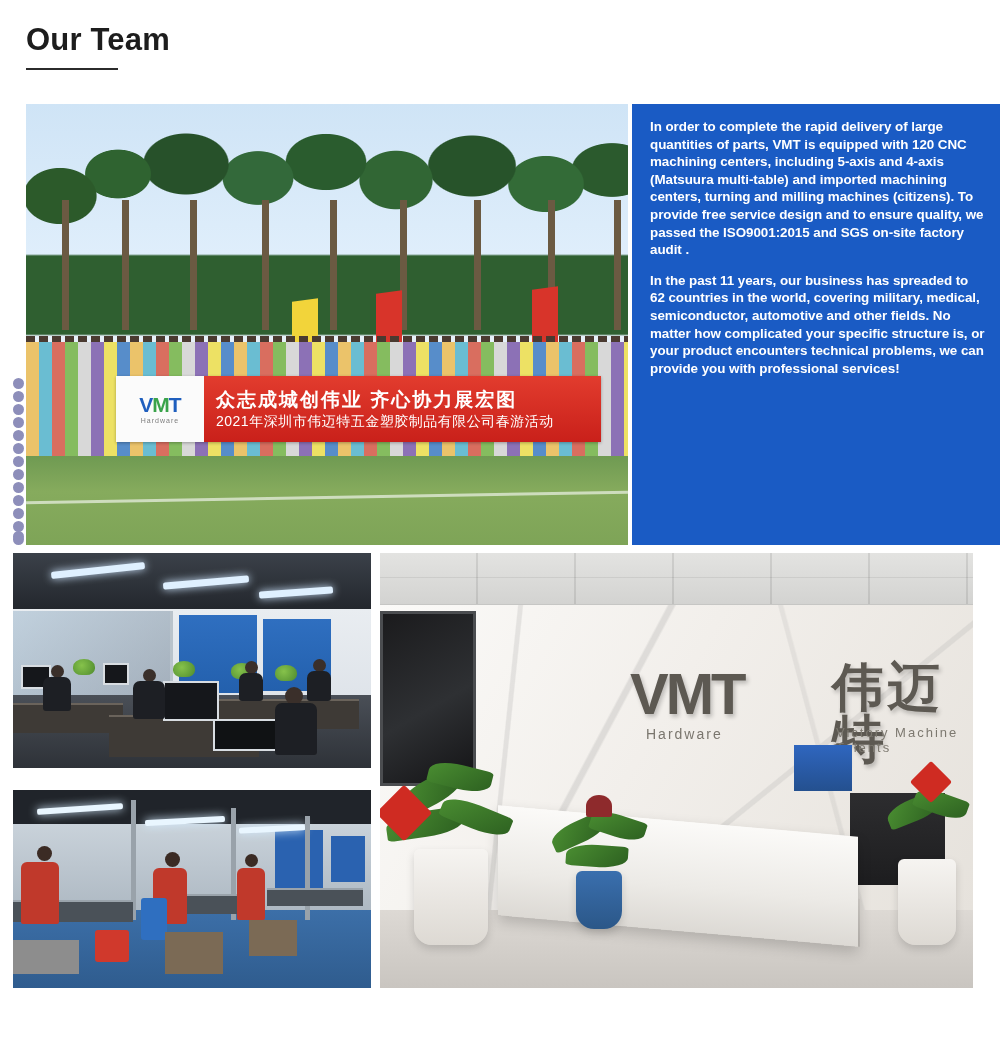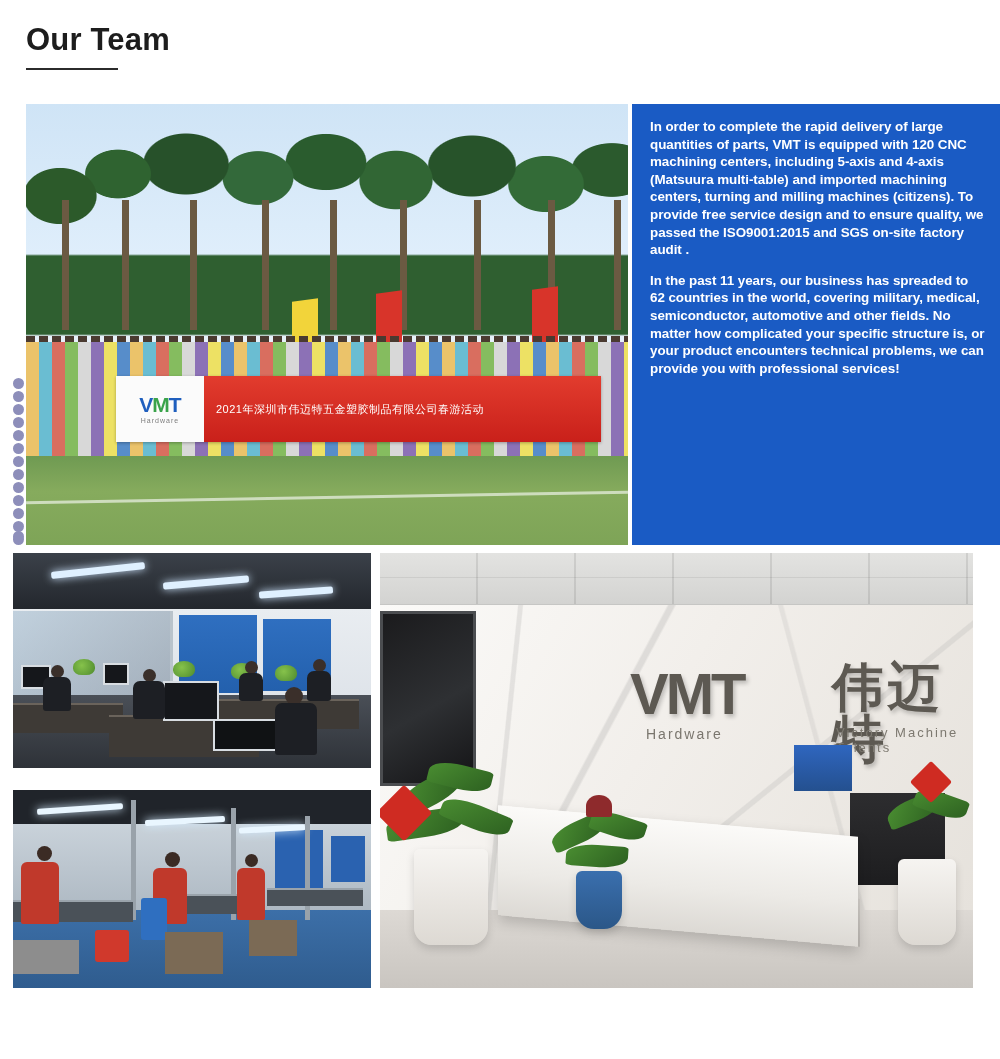--- a/index.html
+++ b/index.html
@@ -85,21 +85,21 @@
   .tp-banner-logo {
     width:88px; height:66px; background:#fbfbfb;
     display:flex; flex-direction:column; align-items:center; justify-content:center;
     flex:none;
   }
   .tp-logo-mark { font-size:21px; font-weight:bold; color:#1f5fbe; line-height:1; letter-spacing:-1px; }
   .tp-logo-mark em { color:#3aa34a; font-style:normal; }
   .tp-logo-sub { font-size:7px; color:#7d7d7d; letter-spacing:1px; margin-top:2px; }
   .tp-banner-text { flex:1; padding-left:12px; color:#fff; }
   .tp-banner-main { font-size:19px; font-weight:bold; letter-spacing:2px; white-space:nowrap; }
-  .tp-banner-sub { font-size:11px; letter-spacing:.5px; white-space:nowrap; }
+  .tp-banner-sub { font-size:14px; letter-spacing:.5px; white-space:nowrap; }
 
   
   .info-panel {
     position:absolute; left:632px; top:104px;
     width:368px; height:441px;
     background:#1a5bc4;
     padding:14px 14px 10px 18px;
     color:#ffffff;
   }
   .info-panel p {
@@ -260,20 +260,21 @@
   <div class="tp-crowd"></div>
   <div class="tp-grass"></div>
   <div class="tp-grass-line"></div>
 
   <div class="tp-banner">
     <div class="tp-banner-logo">
       <div class="tp-logo-mark">V<em>M</em>T</div>
       <div class="tp-logo-sub">Hardware</div>
     </div>
     <div class="tp-banner-text">
+      <div class="tp-banner-main">众志成城创伟业  齐心协力展宏图</div>
       <div class="tp-banner-sub">2021年深圳市伟迈特五金塑胶制品有限公司春游活动</div>
     </div>
   </div>
 </div>
 
 <div class="info-panel">
   <p>In order to complete the rapid delivery of large quantities of parts, VMT is equipped with 120 CNC machining centers, including 5-axis and 4-axis (Matsuura multi-table) and imported machining centers, turning and milling machines (citizens). To provide free service design and to ensure quality, we passed the ISO9001:2015 and SGS on-site factory audit .</p>
   <p>In the past 11 years, our business has spreaded to 62 countries in the world, covering military, medical, semiconductor, automotive and other fields. No matter how complicated your specific structure is, or your product encounters technical problems, we can provide you with professional services!</p>
 </div>
 

